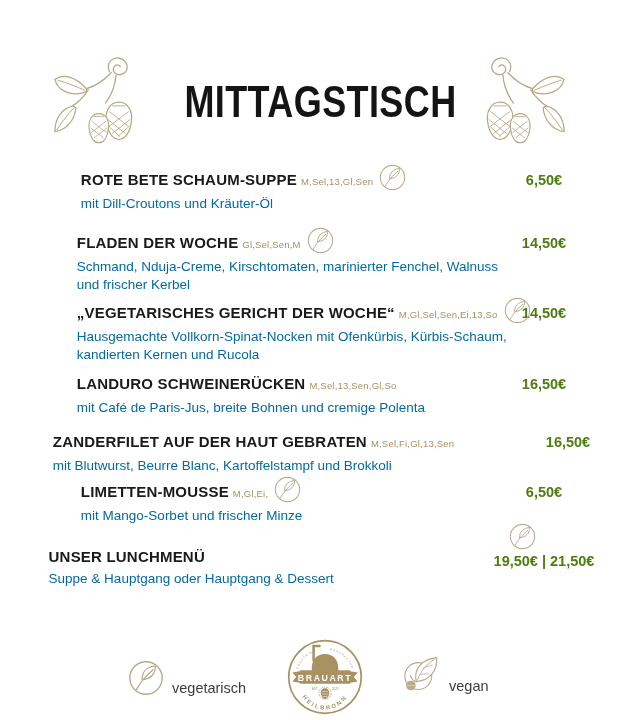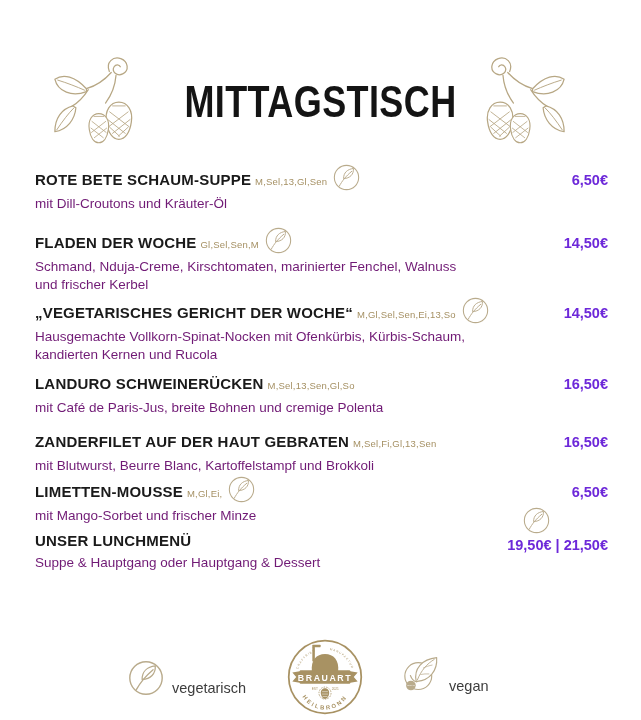--- a/index.html
+++ b/index.html
@@ -11,35 +11,35 @@
   .title{
     position:absolute;top:79px;left:0;width:100%;margin:0;text-align:center;
     font-size:45px;line-height:46px;font-weight:800;color:#141414;
     letter-spacing:0.5px;transform:scaleX(0.8);
   }
   .hop{position:absolute;width:86px;height:96px;color:#b7a784;}
   .hop-left{left:52px;top:56px;}
   .hop-right{left:481px;top:56px;transform:scaleX(-1);}
   
   .menu{position:absolute;left:35px;top:170px;width:573px;}
-  .item{display:flex;justify-content:space-between;align-items:flex-start;}
+  .item{display:flex;justify-content:center;align-items:flex-start;}
   .menu .item:nth-child(2){margin-top:20px;}
   .menu .item:nth-child(3){margin-top:9px;}
   .menu .item:nth-child(4){margin-top:10px;}
   .menu .item:nth-child(5){margin-top:15px;gap:48px;}
   .menu .item:nth-child(6){margin-top:7px;}
-  .menu .item:nth-child(7){margin-top:6px;}
+  .menu .item:nth-child(7){margin-top:22px;}
   .item-main{width:445px;}
   .item-title-row{font-size:15px;line-height:20px;font-weight:700;color:#1a1a1a;
     letter-spacing:0.2px;white-space:nowrap;}
   .allergens{font-size:9.5px;font-weight:400;color:#a59063;letter-spacing:0.2px;margin-left:4px;}
   .leaf-badge{display:inline-block;width:27px;height:27px;vertical-align:middle;
     margin:-12px 0 -10px 6px;position:relative;top:-3px;color:#b9ab8c;}
-  .item-desc{font-size:13.5px;line-height:18px;color:#701a75;margin-top:3px;white-space:pre-line;}
-  .price{font-size:14.5px;line-height:20px;font-weight:700;color:#6d28d9;white-space:nowrap;text-align:right;}
+  .item-desc{font-size:13.5px;line-height:18px;color:#0369a1;margin-top:3px;white-space:pre-line;}
+  .price{font-size:14.5px;line-height:20px;font-weight:700;color:#4d7c0f;white-space:nowrap;text-align:right;}
   .price-col{display:flex;flex-direction:column;align-items:flex-end;}
   .price-col .price-leaf{margin:-24px 58px 1px 0;top:0;}
   
   .legend{position:absolute;left:0;top:638px;width:641px;height:80px;}
   .legend-group{position:absolute;display:flex;align-items:flex-end;}
   .veg-group{left:128px;top:22px;gap:8px;}
   .vegan-group{left:402px;top:18px;gap:5px;}
   .legend-label{font-size:14.5px;color:#3d3d3d;}
   .veg-icon{width:36px;height:36px;color:#b9ab8c;}
   .vegan-icon{width:42px;height:38px;color:#b9ab8c;}

